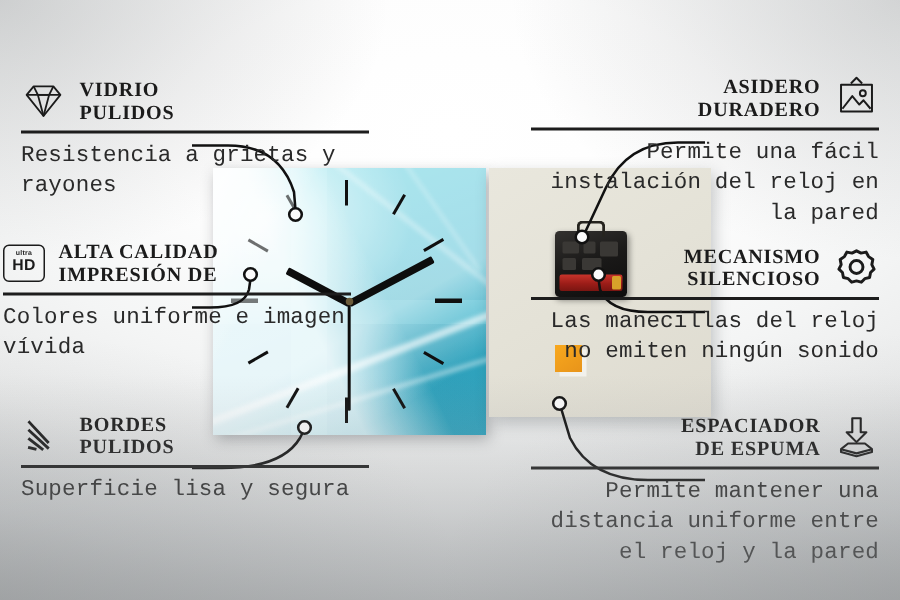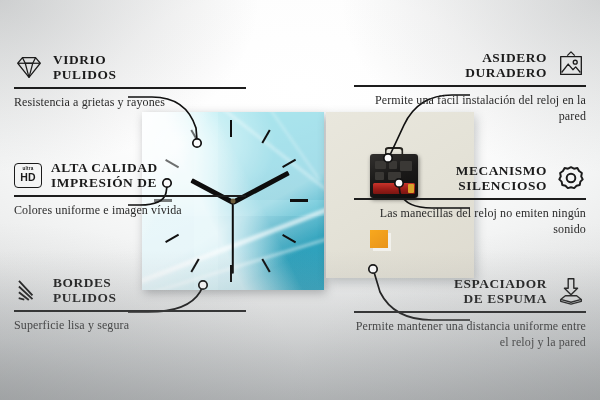--- a/index.html
+++ b/index.html
@@ -40,41 +40,41 @@
   .titles{display:flex;flex-direction:column;line-height:1.12;}
   .t-line{
     font-family:"Liberation Serif", serif;
     font-weight:bold;font-size:13.4px;letter-spacing:.55px;
     color:#1b1b1b;white-space:nowrap;
   }
   .feat.left .t-line{text-align:left;}
   .feat.right .t-line{text-align:right;}
   .rule{height:1.6px;background:#1d1d1d;margin:5px 0 5px 0;width:100%;}
   .desc{
-    font-family:Liberation Serif, serif;
-    font-size:12px;line-height:1.38;color:#2a2a2a;letter-spacing:.12px;
+    font-family:Liberation Mono, monospace;
+    font-size:15px;line-height:1.38;color:#2a2a2a;letter-spacing:.12px;
   }
   .feat.left .desc{text-align:left;}
   .feat.right .desc{text-align:right;}
   .ico{width:30px;height:30px;flex:0 0 30px;display:block;}
 
   
   .hd{
     width:28px;height:25px;border:1.6px solid #1b1b1b;border-radius:4px;
     display:flex;flex-direction:column;align-items:center;justify-content:center;
     flex:0 0 28px;box-sizing:border-box;background:transparent;
   }
   .hd .u{font-family:"Liberation Sans",sans-serif;font-size:4.6px;font-weight:bold;
     letter-spacing:.2px;color:#1b1b1b;line-height:1;margin-bottom:.5px;}
   .hd .h{font-family:"Liberation Sans",sans-serif;font-size:10.5px;font-weight:bold;
     letter-spacing:.2px;color:#1b1b1b;line-height:1;}
 
   
   #f-glass   {left:14px; top:52px;}
-  #f-print   {left:14px; top:160px;}
+  #f-print   {left:2px; top:160px;}
   #f-edges   {left:14px; top:275px;}
   #f-hook    {left:354px; top:50px;}
   #f-silent  {left:354px; top:163px;}
   #f-foam    {left:354px; top:276px;}
 
   
   #clock{
     position:absolute;left:142px;top:112px;width:182px;height:178px;
     box-shadow:2px 3px 9px rgba(40,45,50,.34);
     overflow:hidden;

